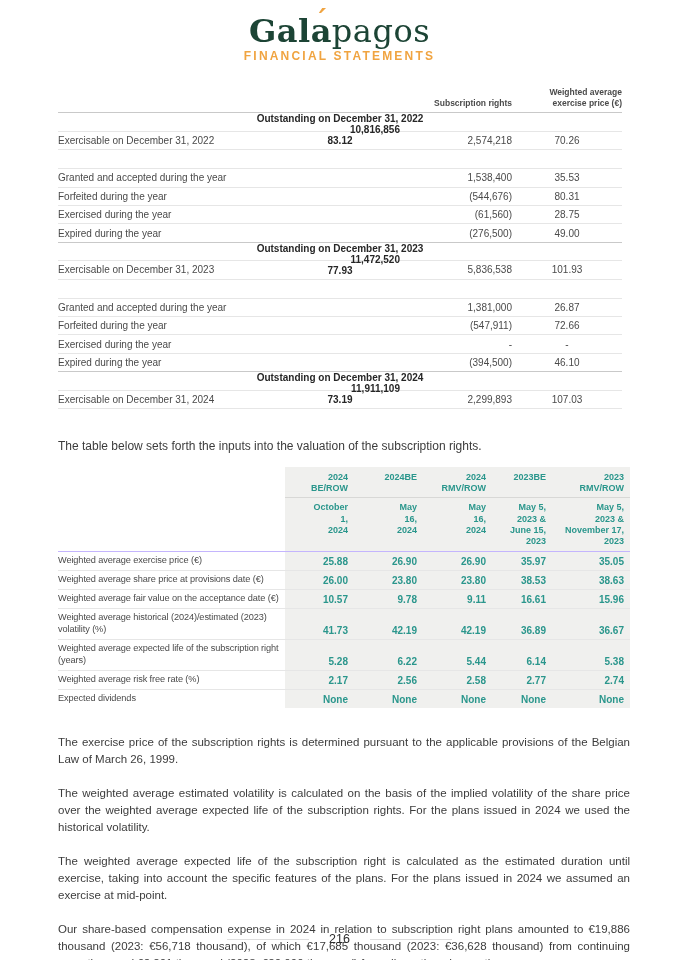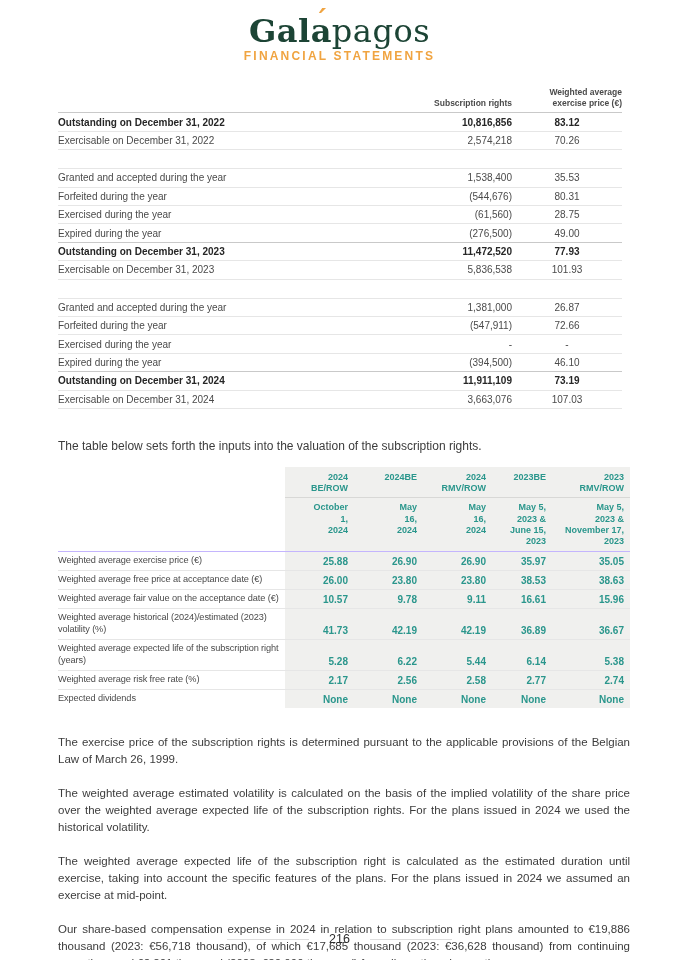--- a/index.html
+++ b/index.html
@@ -43,21 +43,21 @@
   }
   .t1-head .h-label { flex:1; }
   .t1-head .h-rights { width:120px; text-align:right; }
   .t1-head .h-price { width:110px; text-align:right; white-space:pre-line; line-height:1.25; }
   .t1-row {
     display:flex; align-items:center;
     height:17.4px;
     border-bottom:1px solid #e6e6e6;
     color:#4a4a4a;
   }
-  .t1-row.bold { font-weight:700; color:#262626; border-top:1px solid #c9c9c9; margin-top:-1px; }
+  .t1-row.bold { font-weight:700; color:#262626; border-top:1px solid #c9c9c9; margin-top:-1px;flex-direction:column; }
   .t1-row .c-label { flex:1; }
   .t1-row .c-rights { width:120px; text-align:right; }
   .t1-row .c-price { width:110px; text-align:center; }
   .t1-spacer { height:18px; }
   
   .intro { margin-top:30px; font-size:12px; color:#3c3c3c; }
   
   .t2 { width:572px; margin-top:14px; }
   .t2-grid-row { display:flex; }
   .t2-lbl { width:227px; box-sizing:border-box; padding-right:6px; }
@@ -185,21 +185,21 @@
         <div class="c-rights">(394,500)</div>
         <div class="c-price">46.10</div>
       </div>
       <div class="t1-row bold">
         <div class="c-label">Outstanding on December 31, 2024</div>
         <div class="c-rights">11,911,109</div>
         <div class="c-price">73.19</div>
       </div>
       <div class="t1-row">
         <div class="c-label">Exercisable on December 31, 2024</div>
-        <div class="c-rights">3,663,076</div>
+        <div class="c-rights">2,299,893</div>
         <div class="c-price">107.03</div>
       </div>
     </div>
 
     <div class="intro">The table below sets forth the inputs into the valuation of the subscription rights.</div>
 
     <div class="t2">
       <div class="t2-grid-row t2-plans">
         <div class="t2-lbl"></div>
         <div class="t2-c w1">2024
@@ -234,21 +234,21 @@
 
       <div class="t2-grid-row t2-body-row">
         <div class="t2-lbl">Weighted average exercise price (€)</div>
         <div class="t2-c w1">25.88</div>
         <div class="t2-c w2">26.90</div>
         <div class="t2-c w3">26.90</div>
         <div class="t2-c w4">35.97</div>
         <div class="t2-c w5">35.05</div>
       </div>
       <div class="t2-grid-row t2-body-row">
-        <div class="t2-lbl">Weighted average free price at acceptance date (€)</div>
+        <div class="t2-lbl">Weighted average share price at provisions date (€)</div>
         <div class="t2-c w1">26.00</div>
         <div class="t2-c w2">23.80</div>
         <div class="t2-c w3">23.80</div>
         <div class="t2-c w4">38.53</div>
         <div class="t2-c w5">38.63</div>
       </div>
       <div class="t2-grid-row t2-body-row">
         <div class="t2-lbl">Weighted average fair value on the acceptance date (€)</div>
         <div class="t2-c w1">10.57</div>
         <div class="t2-c w2">9.78</div>

